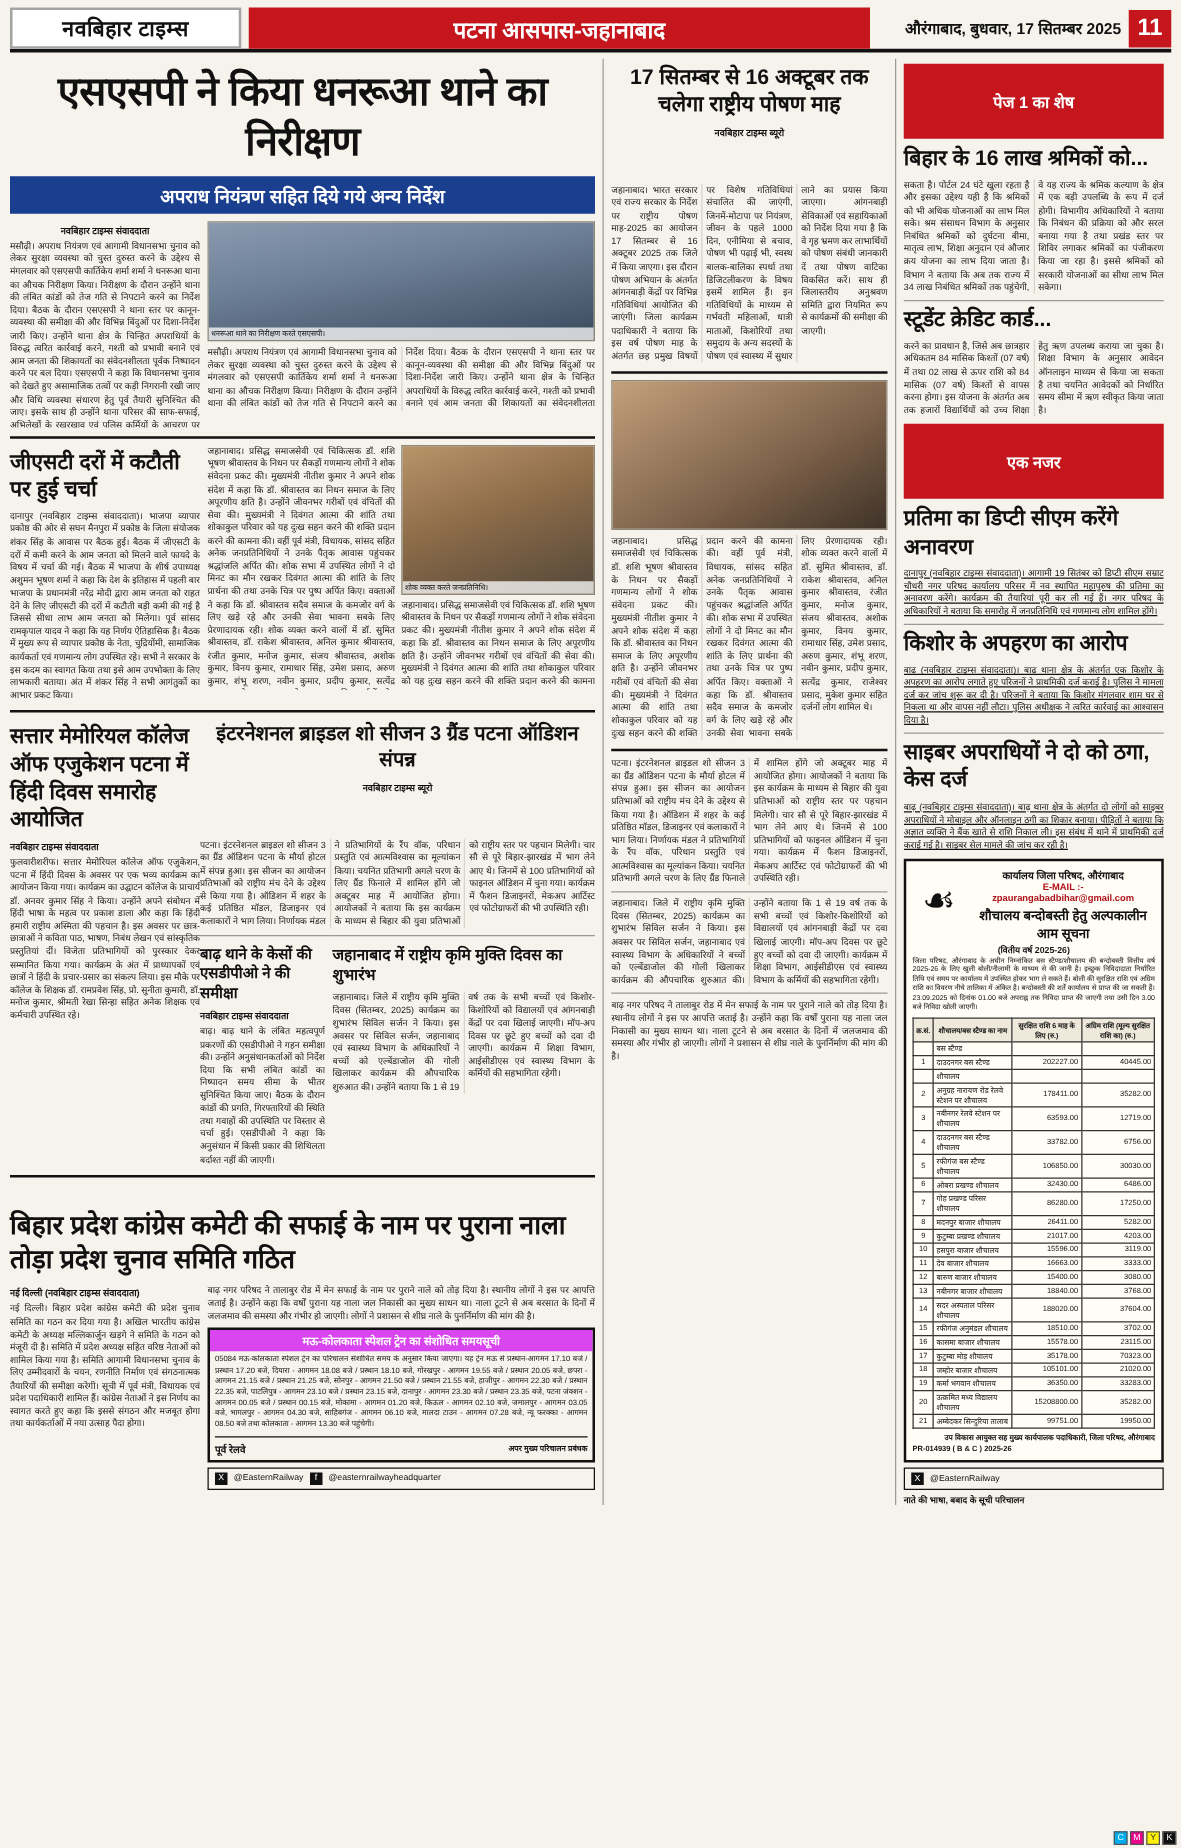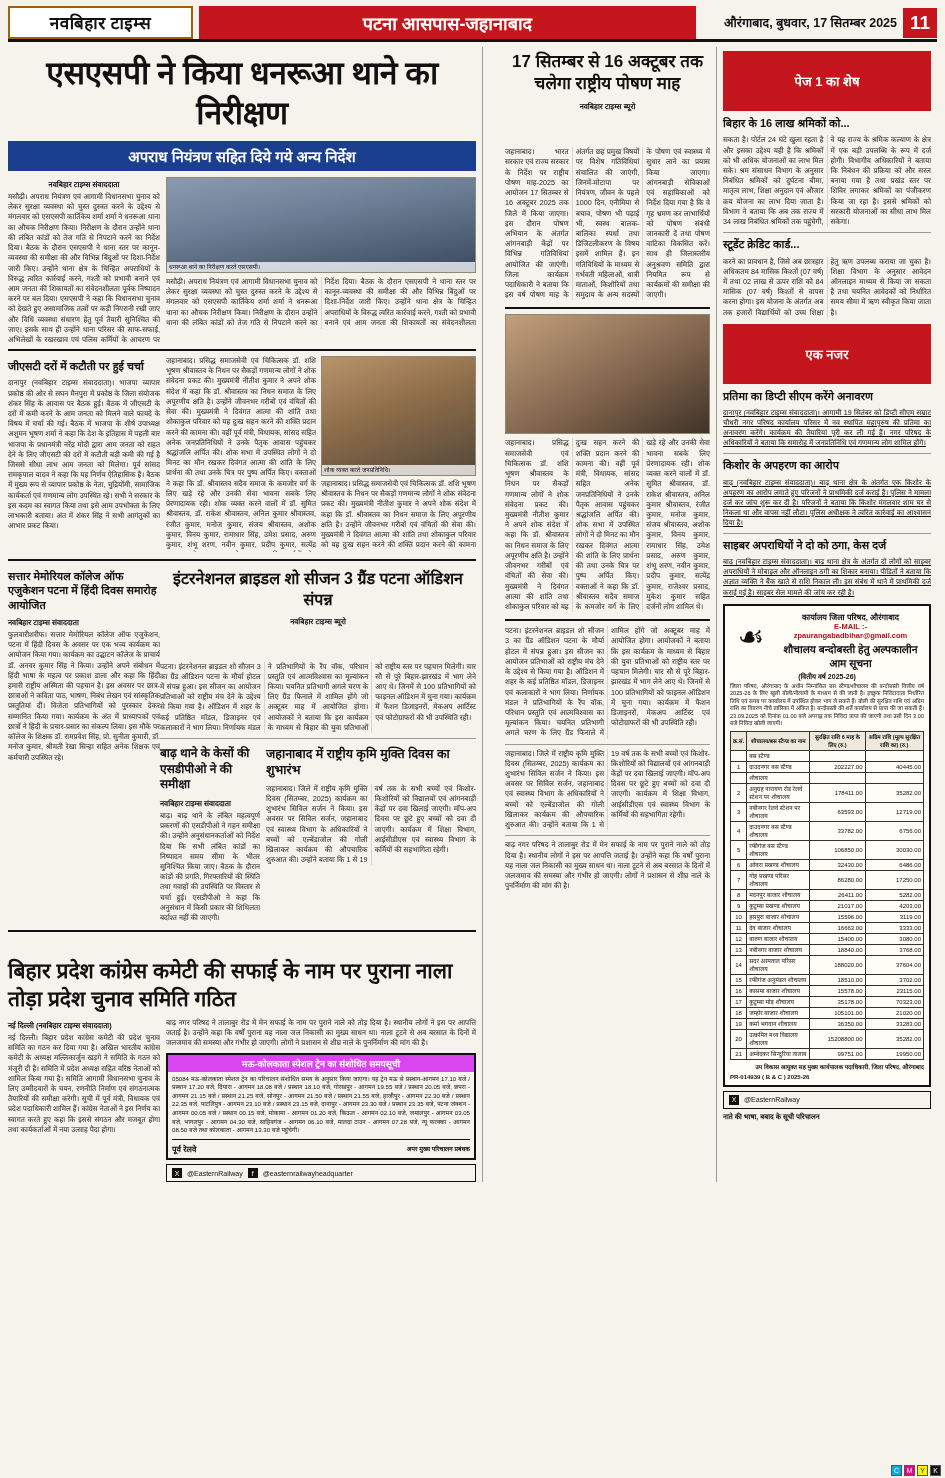--- a/index.html
+++ b/index.html
@@ -10,21 +10,21 @@
     font-family: "Liberation Sans", sans-serif;
     color: #111;
     position: relative;
     overflow: hidden;
   }
   .page { width:945px; height:1478px; position:relative; padding:6px 8px; }
 
   
   .masthead { display:flex; align-items:stretch; height:36px; border-bottom:3px solid #111; }
   .logo-box {
-    width:185px; border:2px solid #a16207; background:#fff;
+    width:185px; border:2px solid #a3a3a3; background:#fff;
     display:flex; align-items:center; justify-content:center;
     font-weight:bold; font-size:17px; letter-spacing:.5px;
   }
   .red-banner {
     flex:1; background:#c4161c; color:#fff; margin:0 6px;
     display:flex; align-items:center; justify-content:center;
     font-weight:bold; font-size:18px;
   }
   .date-box { width:235px; display:flex; align-items:center; justify-content:flex-end; gap:6px; }
   .date-text { font-size:12.5px; font-weight:bold; }
@@ -49,21 +49,21 @@
   }
   .blue-strip {
     background:#1a3f8f; color:#fff; text-align:center; font-weight:bold;
     font-size:15px; padding:5px 4px; margin-bottom:6px;
   }
   h2.sec {
     font-size:19px; font-weight:bold; line-height:1.3; margin:4px 0 6px; text-align:center;
   }
   h2.sec.left { text-align:left;margin-top:25px; }
   h3.small {
-    font-size:11px; font-weight:bold; line-height:1.3; margin:3px 0 5px;
+    font-size:17px; font-weight:bold; line-height:1.3; margin:3px 0 5px;
   }
   .byline { font-size:7.4px; font-weight:bold; text-align:center; margin:2px 0 3px; }
   .body-text {
     font-size:7.2px; line-height:1.42; text-align:justify; color:#1a1a1a;
     hyphens:auto;
   }
   .cols3 { column-count:3; column-gap:7px; column-rule:1px solid #d8d4cb;margin-top:36px; }
   .cols2 { column-count:2; column-gap:7px; column-rule:1px solid #d8d4cb; }
   .hr-blk { border-top:2px solid #111; margin:7px 0 5px; }
   .hr-thin { border-top:1px solid #999; margin:5px 0 4px; }
@@ -218,21 +218,21 @@
           <div class="social">
             <span class="sq">X</span>
             <span>@EasternRailway</span>
             <span class="sq">f</span>
             <span>@easternrailwayheadquarter</span>
           </div>
         </div>
       </div>
     </div>
 
-    <div class="col-mid rule-v" style="padding-left:22px;">
+    <div class="col-mid rule-v" style="padding-left:6px;">
       <h2 class="sec" style="font-size:17px;">17 सितम्बर से 16 अक्टूबर तक चलेगा राष्ट्रीय पोषण माह</h2>
       <div class="byline">नवबिहार टाइम्स ब्यूरो</div>
       <div class="cols3 body-text" style="max-height:268px; overflow:hidden;">जहानाबाद। भारत सरकार एवं राज्य सरकार के निर्देश पर राष्ट्रीय पोषण माह-2025 का आयोजन 17 सितम्बर से 16 अक्टूबर 2025 तक जिले में किया जाएगा। इस दौरान पोषण अभियान के अंतर्गत आंगनबाड़ी केंद्रों पर विभिन्न गतिविधियां आयोजित की जाएंगी। जिला कार्यक्रम पदाधिकारी ने बताया कि इस वर्ष पोषण माह के अंतर्गत छह प्रमुख विषयों पर विशेष गतिविधियां संचालित की जाएंगी, जिनमें-मोटापा पर नियंत्रण, जीवन के पहले 1000 दिन, एनीमिया से बचाव, पोषण भी पढ़ाई भी, स्वस्थ बालक-बालिका स्पर्धा तथा डिजिटलीकरण के विषय इसमें शामिल हैं। इन गतिविधियों के माध्यम से गर्भवती महिलाओं, धात्री माताओं, किशोरियों तथा समुदाय के अन्य सदस्यों के पोषण एवं स्वास्थ्य में सुधार लाने का प्रयास किया जाएगा। आंगनबाड़ी सेविकाओं एवं सहायिकाओं को निर्देश दिया गया है कि वे गृह भ्रमण कर लाभार्थियों को पोषण संबंधी जानकारी दें तथा पोषण वाटिका विकसित करें। साथ ही जिलास्तरीय अनुश्रवण समिति द्वारा नियमित रूप से कार्यक्रमों की समीक्षा की जाएगी।</div>
 
       <div class="hr-blk"></div>
 
       <div class="photo ph-portrait"></div>
       <div class="cols3 body-text" style="margin-top:4px; max-height:210px; overflow:hidden;">जहानाबाद। प्रसिद्ध समाजसेवी एवं चिकित्सक डॉ. शशि भूषण श्रीवास्तव के निधन पर सैकड़ों गणमान्य लोगों ने शोक संवेदना प्रकट की। मुख्यमंत्री नीतीश कुमार ने अपने शोक संदेश में कहा कि डॉ. श्रीवास्तव का निधन समाज के लिए अपूरणीय क्षति है। उन्होंने जीवनभर गरीबों एवं वंचितों की सेवा की। मुख्यमंत्री ने दिवंगत आत्मा की शांति तथा शोकाकुल परिवार को यह दुःख सहन करने की शक्ति प्रदान करने की कामना की। वहीं पूर्व मंत्री, विधायक, सांसद सहित अनेक जनप्रतिनिधियों ने उनके पैतृक आवास पहुंचकर श्रद्धांजलि अर्पित की। शोक सभा में उपस्थित लोगों ने दो मिनट का मौन रखकर दिवंगत आत्मा की शांति के लिए प्रार्थना की तथा उनके चित्र पर पुष्प अर्पित किए। वक्ताओं ने कहा कि डॉ. श्रीवास्तव सदैव समाज के कमजोर वर्ग के लिए खड़े रहे और उनकी सेवा भावना सबके लिए प्रेरणादायक रही। शोक व्यक्त करने वालों में डॉ. सुमित श्रीवास्तव, डॉ. राकेश श्रीवास्तव, अनिल कुमार श्रीवास्तव, रंजीत कुमार, मनोज कुमार, संजय श्रीवास्तव, अशोक कुमार, विनय कुमार, रामाधार सिंह, उमेश प्रसाद, अरुण कुमार, शंभू शरण, नवीन कुमार, प्रदीप कुमार, सत्येंद्र कुमार, राजेश्वर प्रसाद, मुकेश कुमार सहित दर्जनों लोग शामिल थे।</div>
 
       <div class="hr-blk"></div>

